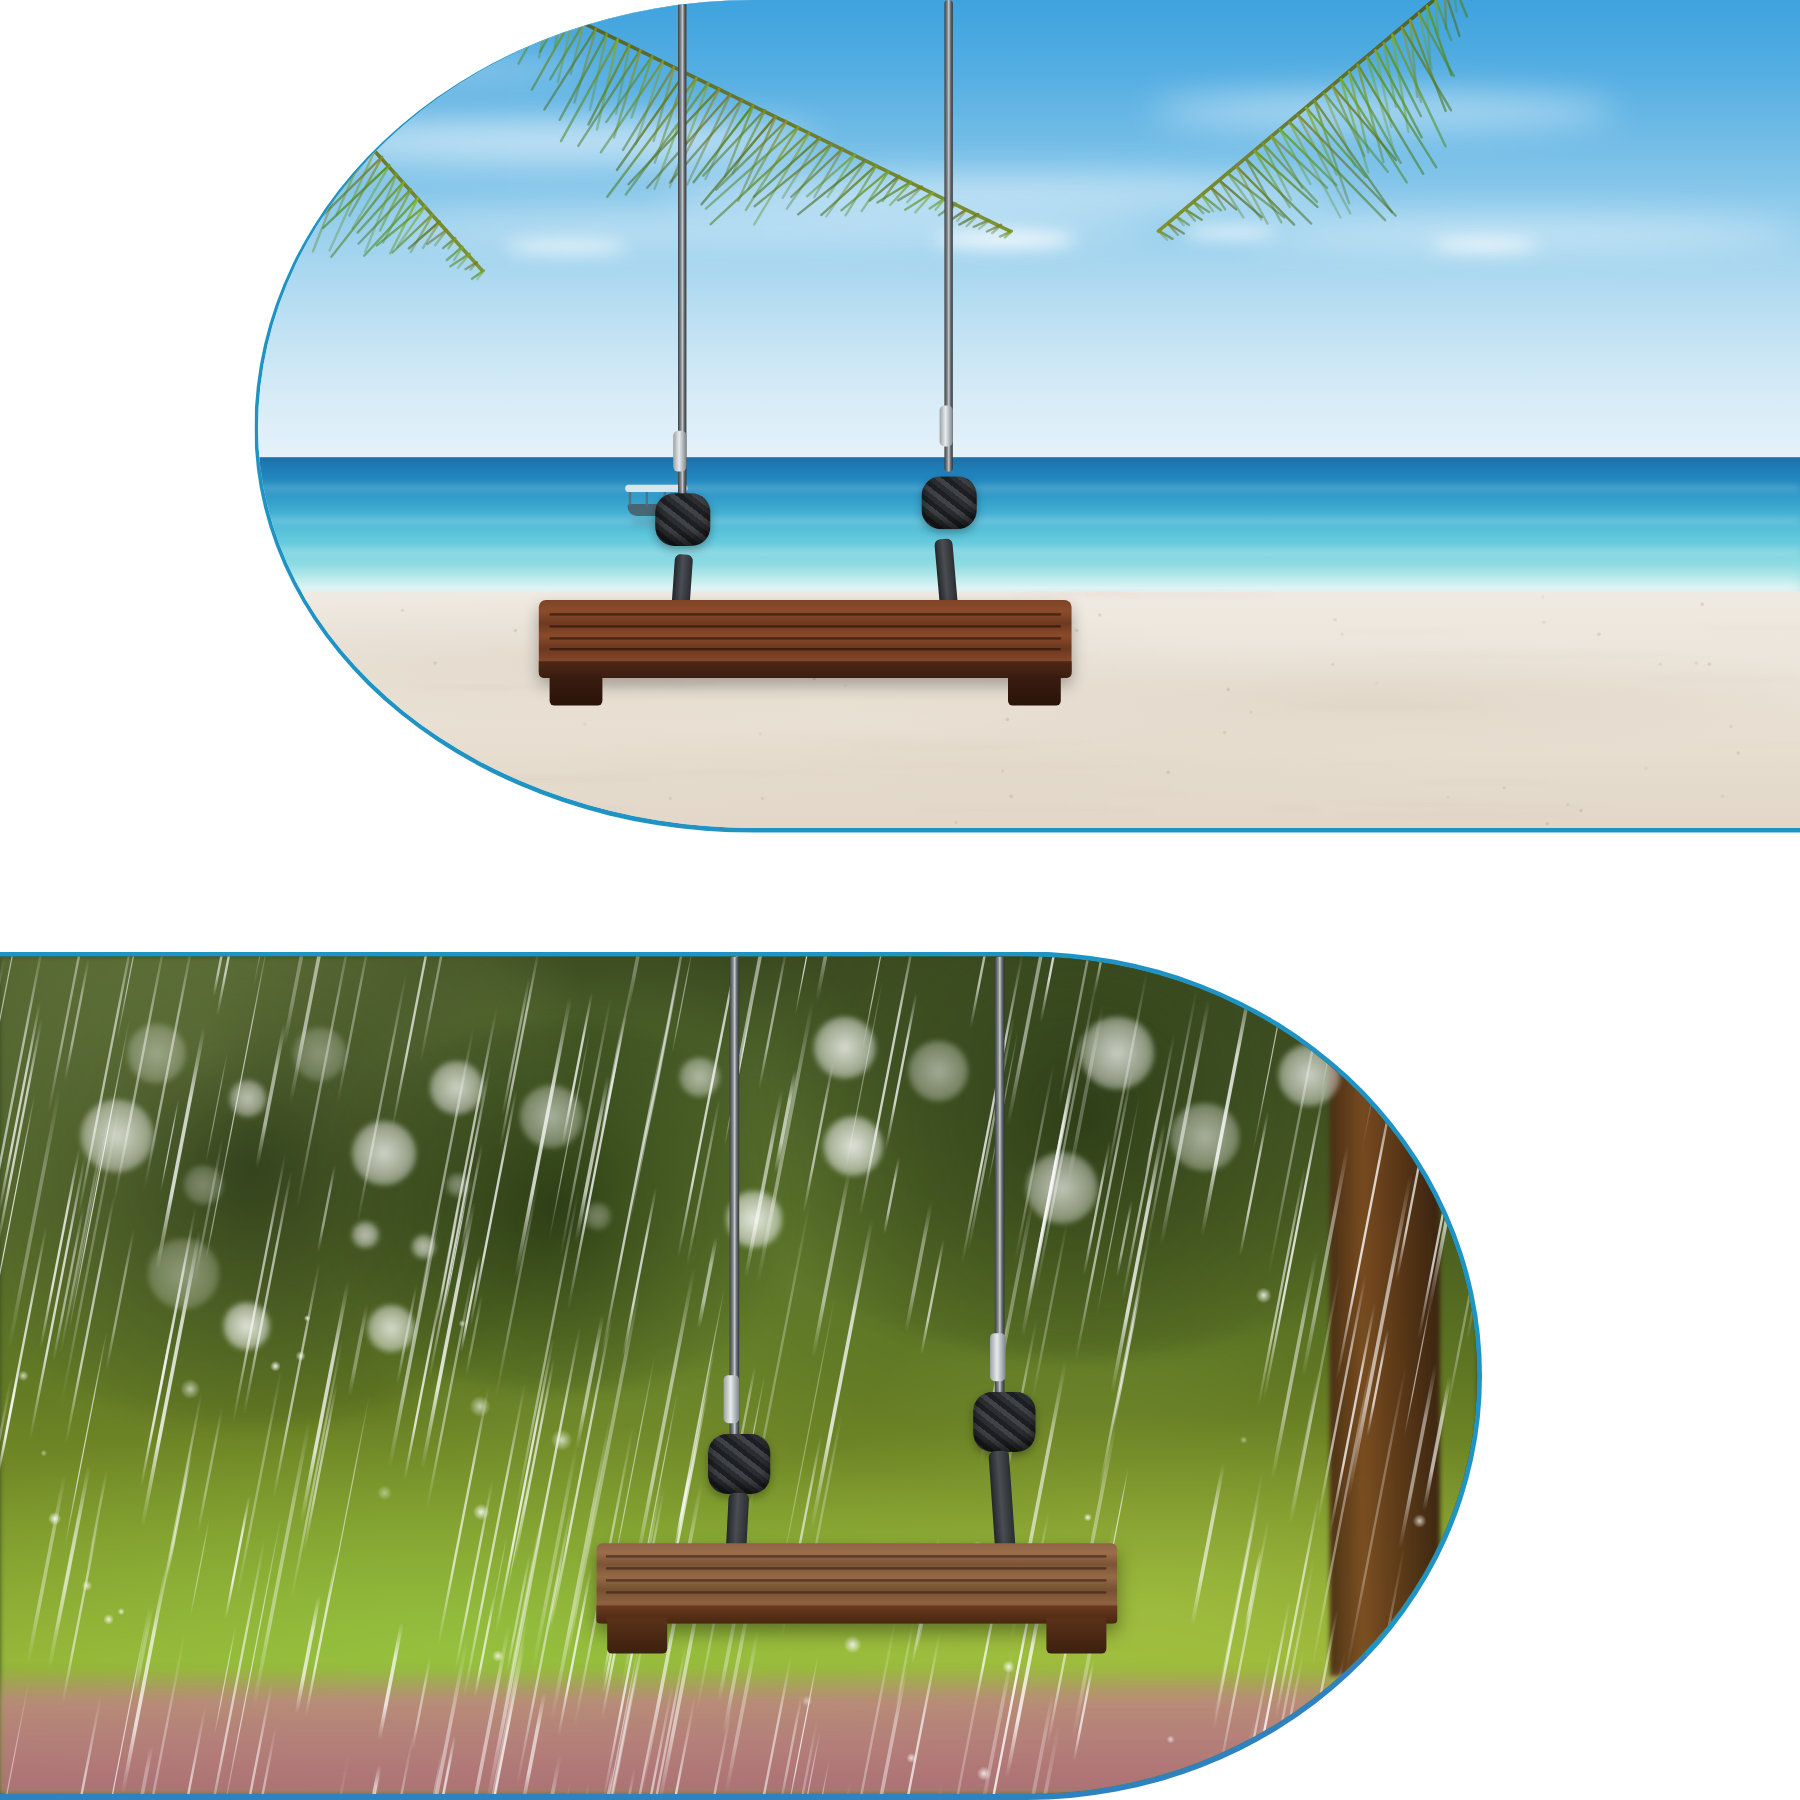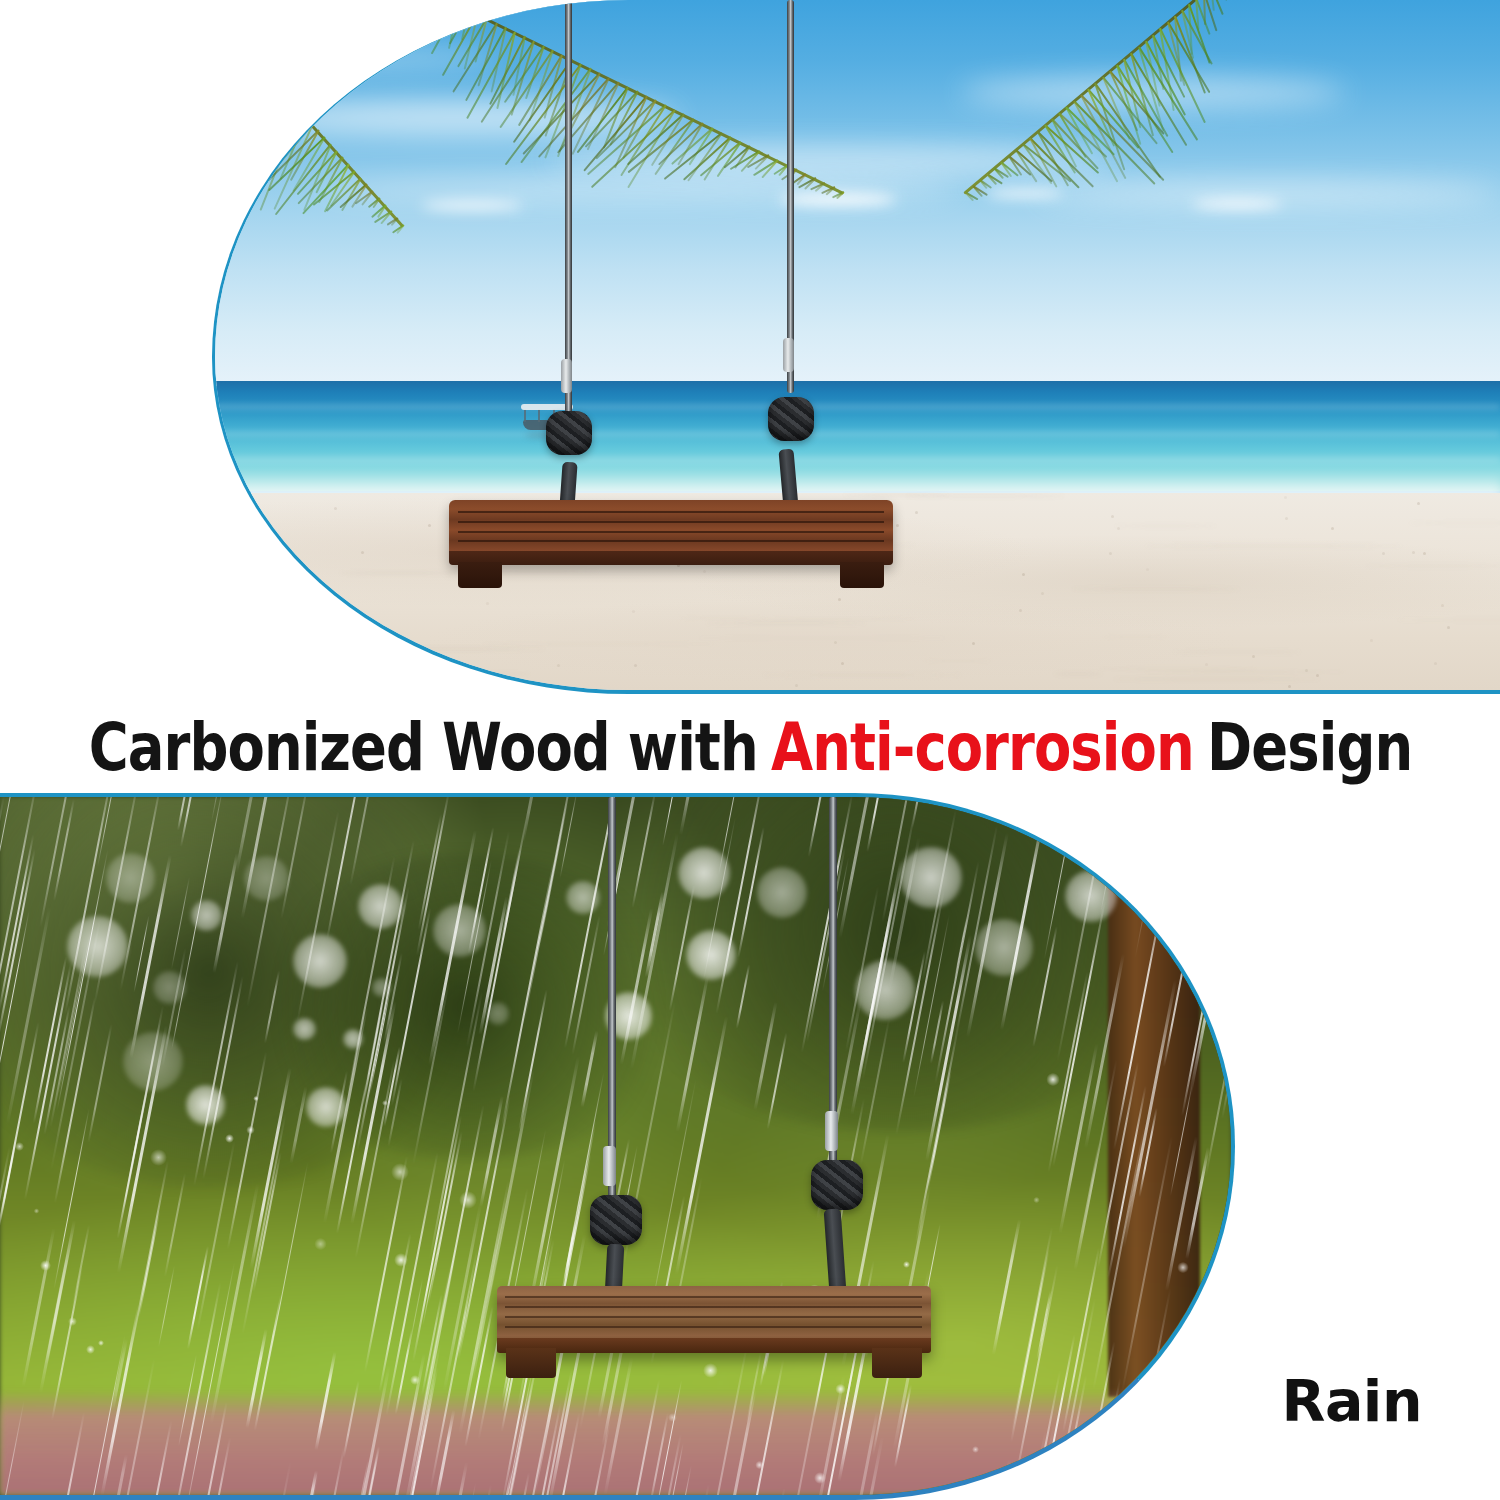--- a/index.html
+++ b/index.html
@@ -689,23 +689,20 @@
           <div class="slatline" style="top:62%;"></div>
           <div class="edge"></div>
         </div>
         <div class="seat-foot" style="left:4%;  top:81.5%;"></div>
         <div class="seat-foot" style="right:4%; top:81.5%;"></div>
       </div>
 
     </div>
   </div>
 
-  <div id="headline">
-    <div class="hl"><span>Carbonized Wood with</span><span class="sp"></span><span class="accent">Anti-corrosion</span><span class="sp"></span><span>Design</span></div>
-  </div>
 
   <div id="rain-panel">
     <div class="scene">
       <div class="rain-bg"></div>
 
       <div class="dark-tree" style="left:-6%; top:-6%; width:46%; height:62%;"></div>
       <div class="dark-tree" style="left:48%; top:-10%; width:50%; height:58%;"></div>
       <div class="dark-tree" style="left:20%; top:8%;  width:36%; height:44%;"></div>
 
       <div class="wood-post"></div>
@@ -1124,15 +1121,14 @@
           <div class="drop" style="left:64.25398638856318%;top:73.5157392190377%;width:16.611191993398215px;height:16.611191993398215px;opacity:0.6862288833764516;"></div>
           <div class="drop" style="left:84.70230106483321%;top:88.80935099106718%;width:18.827931648971482px;height:18.827931648971482px;opacity:0.5973250389785156;"></div>
           <div class="drop" style="left:92.43008427155674%;top:39.69263649065636%;width:16.404653554505042px;height:16.404653554505042px;opacity:0.5949408662249058;"></div>
           <div class="drop" style="left:17.406005867480303%;top:50.313031977188324%;width:16.9899406488938px;height:16.9899406488938px;opacity:0.628214758717555;"></div>
           <div class="drop" style="left:7.920238498561195%;top:49.556991642134726%;width:8.957855941708132px;height:8.957855941708132px;opacity:0.7042660535565886;"></div>
           <div class="drop" style="left:28.91695405399285%;top:61.37328768864893%;width:12.14074087475461px;height:12.14074087475461px;opacity:0.451590847969796;"></div>
         </div>
     </div>
   </div>
 
-  <div class="corner-label" id="rain-label">Rain</div>
 
 </div>
 
 </body></html>

